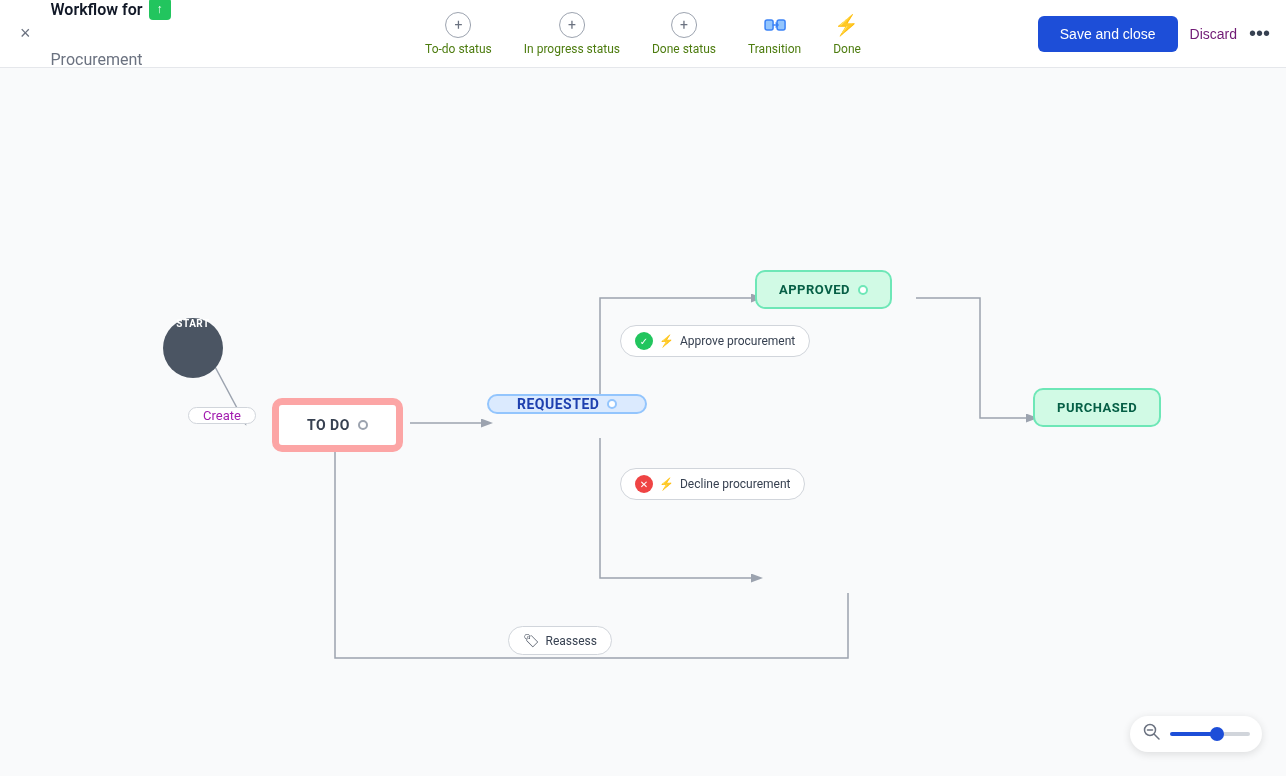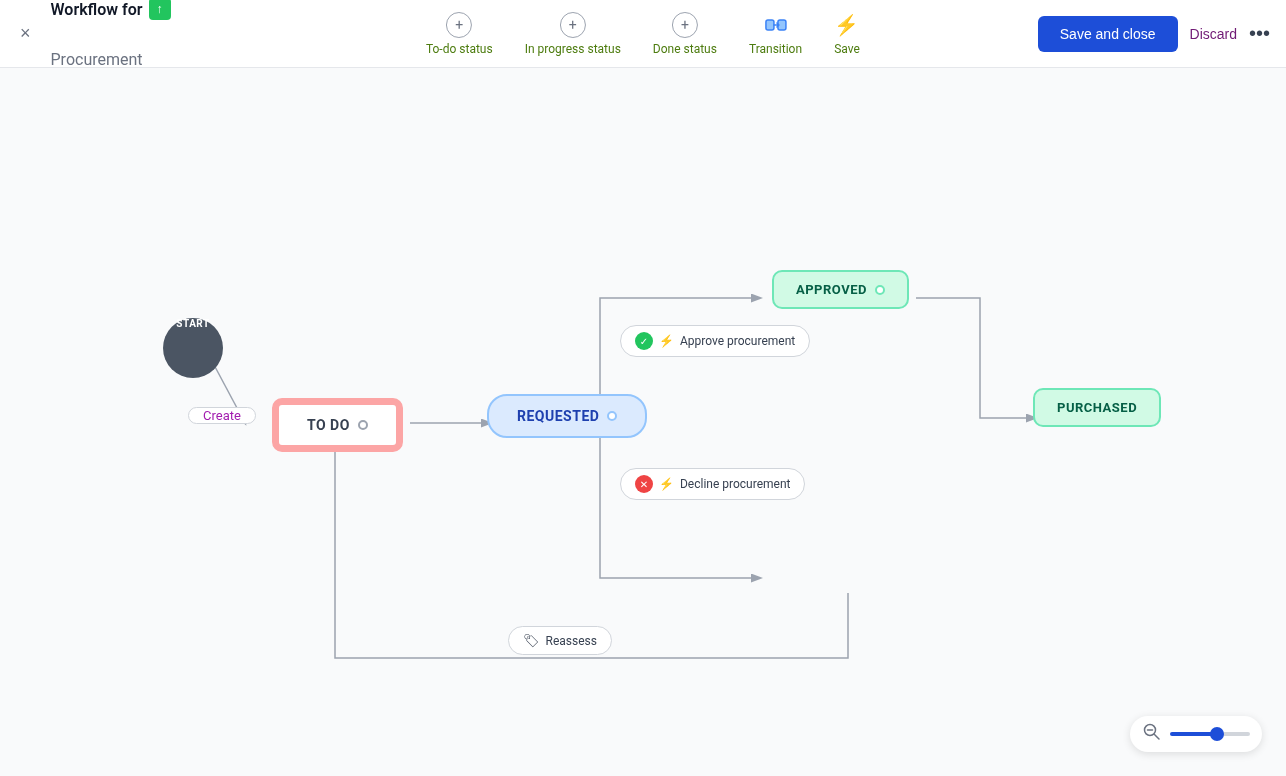--- a/index.html
+++ b/index.html
@@ -194,21 +194,21 @@
       border-radius: 50%;
       border: 2px solid #9ca3af;
       background: #fff;
     }
 
     
     .requested-node {
       background: #dbeafe;
       border: 2px solid #93c5fd;
       border-radius: 20px;
-      padding: 12px 28px;
+      padding: 0 28px;
       font-size: 14px;
       font-weight: 700;
       color: #1e40af;
       letter-spacing: 0.5px;
       display: flex;
       align-items: center;
       gap: 8px;
       white-space: nowrap;
     }
     .node-dot-blue {
@@ -365,21 +365,21 @@
         <svg width="24" height="24" viewBox="0 0 24 24" fill="none">
           <rect x="2" y="7" width="8" height="10" rx="2" fill="#93c5fd" stroke="#3b82f6" stroke-width="1.5"></rect>
           <rect x="14" y="7" width="8" height="10" rx="2" fill="#93c5fd" stroke="#3b82f6" stroke-width="1.5"></rect>
           <path d="M10 12h4M13 10l2 2-2 2" stroke="#3b82f6" stroke-width="1.5" stroke-linecap="round" stroke-linejoin="round"></path>
         </svg>
       </div>
       <span>Transition</span>
     </div>
     <div class="toolbar-item">
       <div class="tb-icon bolt">⚡</div>
-      <span>Save</span>
+      <span>Done</span>
     </div>
   </div>
 
   <div id="header-right">
     <button id="save-btn">Save and close</button>
     <button id="discard-btn">Discard</button>
     <button id="more-btn">•••</button>
   </div>
 </div>
 
@@ -434,21 +434,21 @@
   </div>
 
   <div class="node" style="left:620px; top:257px;">
     <div class="transition-label">
       <div class="trans-icon-green">✓</div>
       <span class="trans-bolt">⚡</span>
       <span>Approve procurement</span>
     </div>
   </div>
 
-  <div class="node" style="left:772px; top:202px;">
+  <div class="node" style="left:755px; top:202px;">
     <div class="done-node">
       <span>APPROVED</span>
       <div class="node-dot-green"></div>
     </div>
   </div>
 
   <div class="node" style="left:1033px; top:320px;">
     <div class="done-node">
       <span>PURCHASED</span>
     </div>

